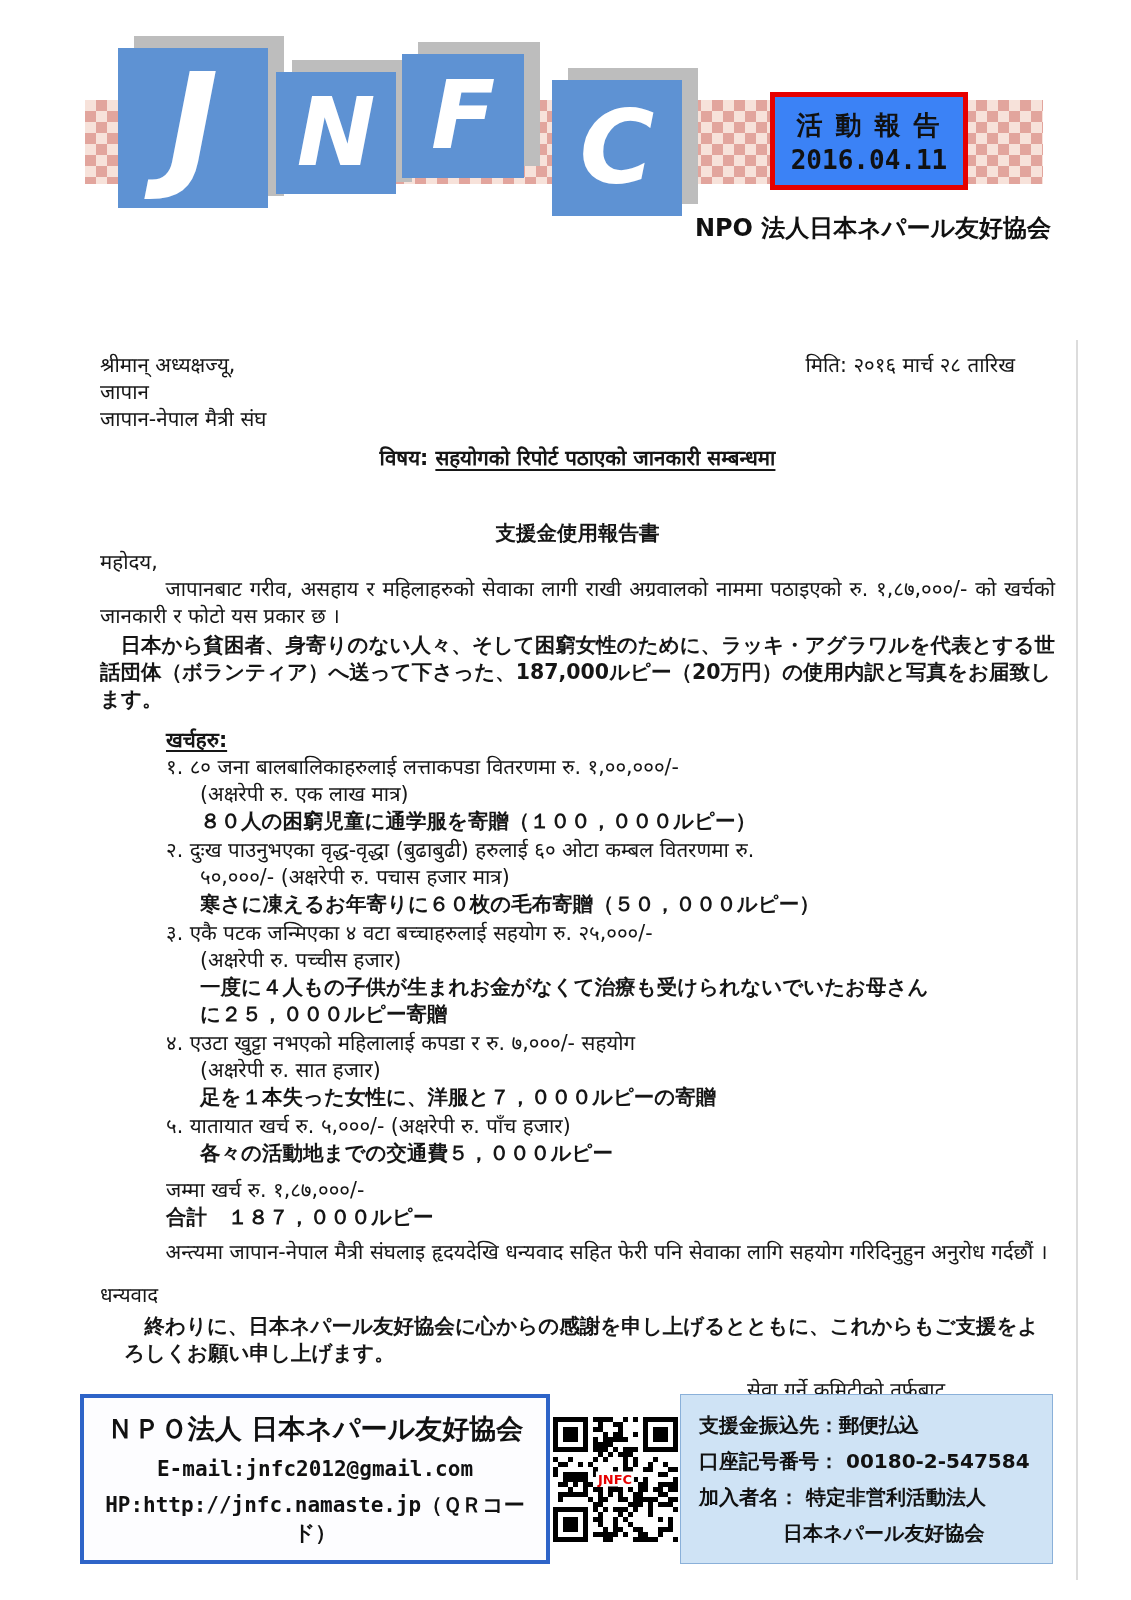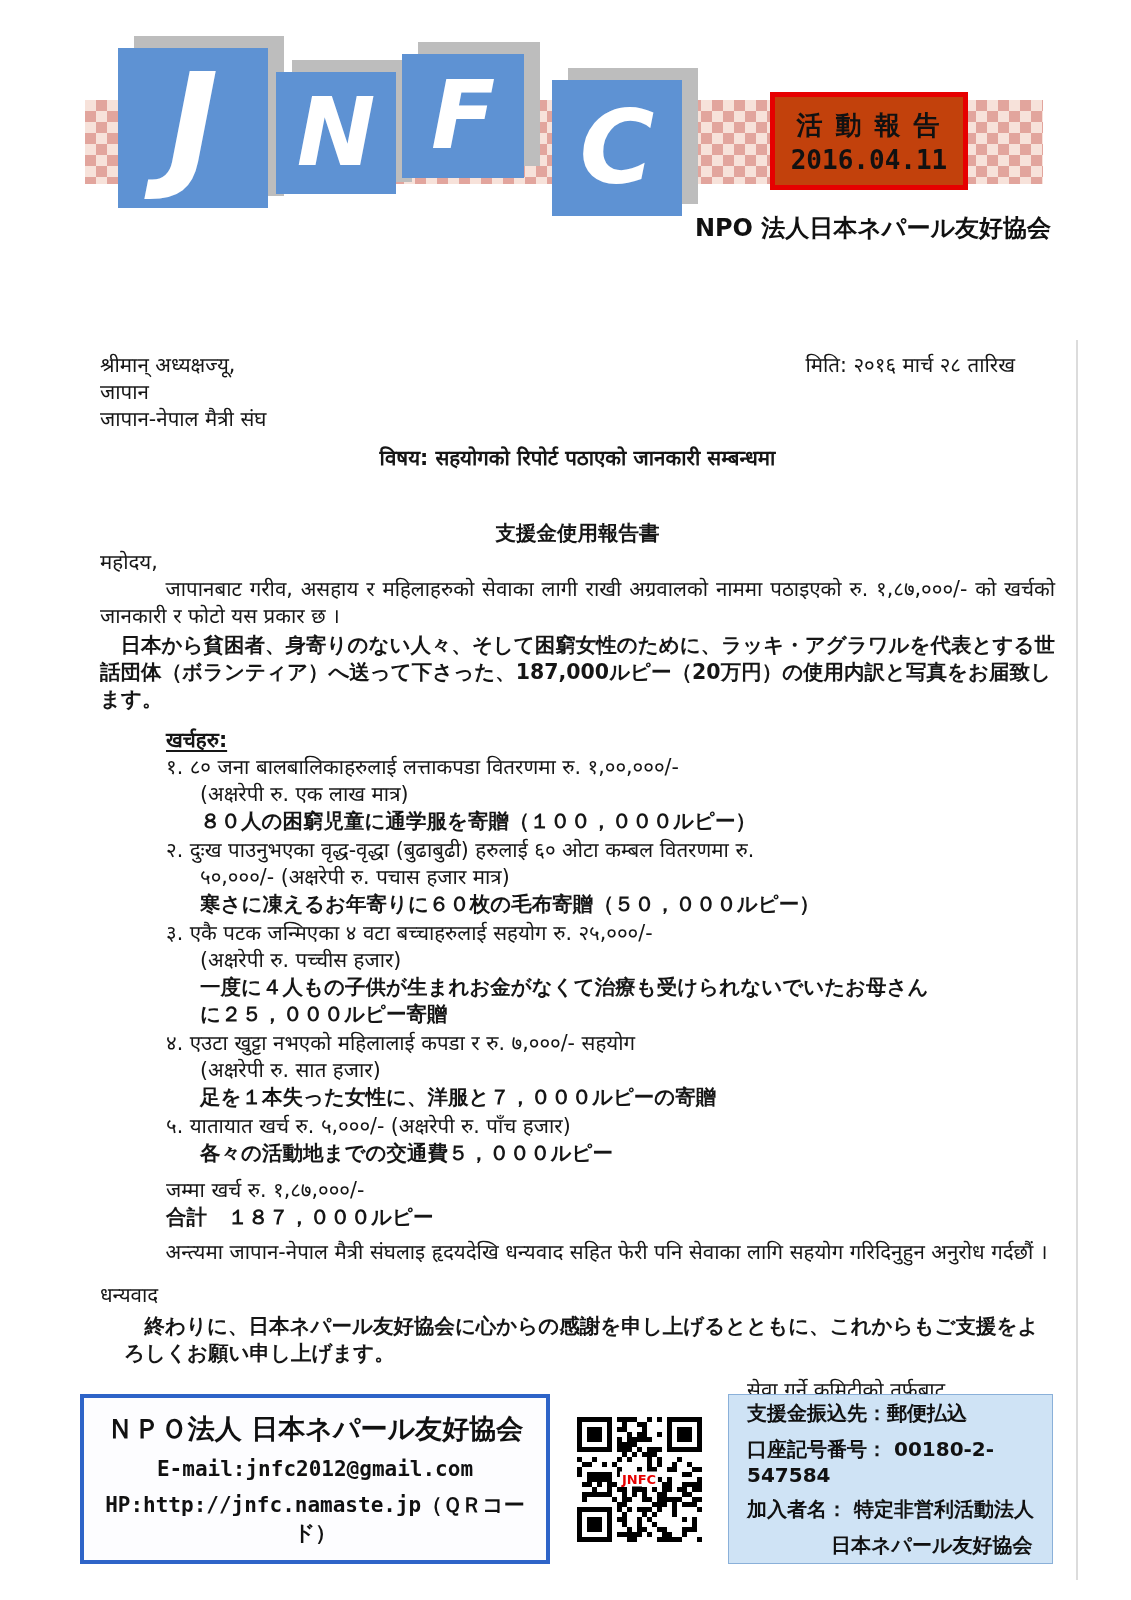--- a/index.html
+++ b/index.html
@@ -31,21 +31,21 @@
   .b-j span { font-size:138px; transform:translateY(-4px); }
   .b-n { left:276px; top:72px; width:120px; height:122px; }
   .b-n span { font-size:94px; }
   .b-f { left:402px; top:54px; width:122px; height:124px; }
   .b-f span { font-size:94px; }
   .b-c { left:552px; top:80px; width:130px; height:136px; }
   .b-c span { font-size:102px; }
 
   .report-box {
     position:absolute; left:770px; top:92px; width:198px; height:98px;
-    background:#c2410c; border:5px solid #e60000;
+    background:#3b82f6; border:5px solid #e60000;
     display:flex; flex-direction:column; align-items:center; justify-content:center; gap:2px;
   }
   .report-label { font-size:26px; font-weight:bold; letter-spacing:2px; color:#111; }
   .report-date  { font-size:26px; font-weight:bold; color:#111;
                   font-family:"DejaVu Sans Mono","Liberation Mono",monospace; }
   .org-name { position:absolute; right:80px; top:212px; font-size:24px; font-weight:bold; color:#111; }
 
   
   .banner { position:absolute; left:75px; right:75px; top:252px; }
   .rule { background:#0e8038; }
@@ -58,42 +58,42 @@
 
   
   .letter {
     position:absolute; left:100px; right:76px; top:352px;
     font-size:20.5px; line-height:27px; color:#161616;
   }
   .row { display:flex; justify-content:space-between; }
   .row .date { padding-right:40px; }
   .center { text-align:center; }
   .subject { font-weight:bold; margin-top:12px; }
-  .subject .u { text-underline-offset:4px;text-align:right; }
+  .subject .u { text-decoration:underline; text-underline-offset:4px;text-align:right; }
   .sub-ja { margin-bottom:2px;margin-top:48px; }
   .ja { font-weight:bold; }
   .indent { text-indent:3.2em; text-align:justify; }
   .ja-indent { text-indent:1em; margin-top:2px; }
   .expenses { margin-left:66px; margin-top:14px; }
   .exp-heading { font-weight:bold; text-decoration:underline; text-underline-offset:3px; margin-bottom:0; }
   .expense { margin-bottom:2px; }
   .exp-first { padding-left:34px; text-indent:-34px; }
   .exp-sub   { padding-left:34px; }
   .totals { margin-top:10px; }
   .closing-np { margin-top:8px; }
   .thanks { margin-top:16px; }
   .close-ja { margin-top:4px; padding-left:24px; text-indent:1em; }
   .sign1 { text-align:right; padding-right:110px; margin-top:10px; }
   .sign2 { text-align:right; padding-right:170px; }
   .artifact { position:absolute; left:1076px; top:340px; height:1240px; width:2px; background:#dcdcdc; }
 
   
   .footer {
     position:absolute; left:80px; right:78px; bottom:36px; height:170px;
-    display:flex; gap:24px;
+    display:flex; gap:0;
   }
   .contact-box {
     width:470px; border:4px solid #2e64c8; background:#fdfdff;
     display:flex; flex-direction:column; align-items:center; justify-content:center; gap:10px;
     padding:8px; text-align:center;
   }
   .contact-org { font-size:27px; font-weight:bold; color:#111; }
   .contact-email, .contact-hp {
     font-size:21px; font-weight:bold; color:#111;
     font-family:"DejaVu Sans Mono","Liberation Mono",monospace;

